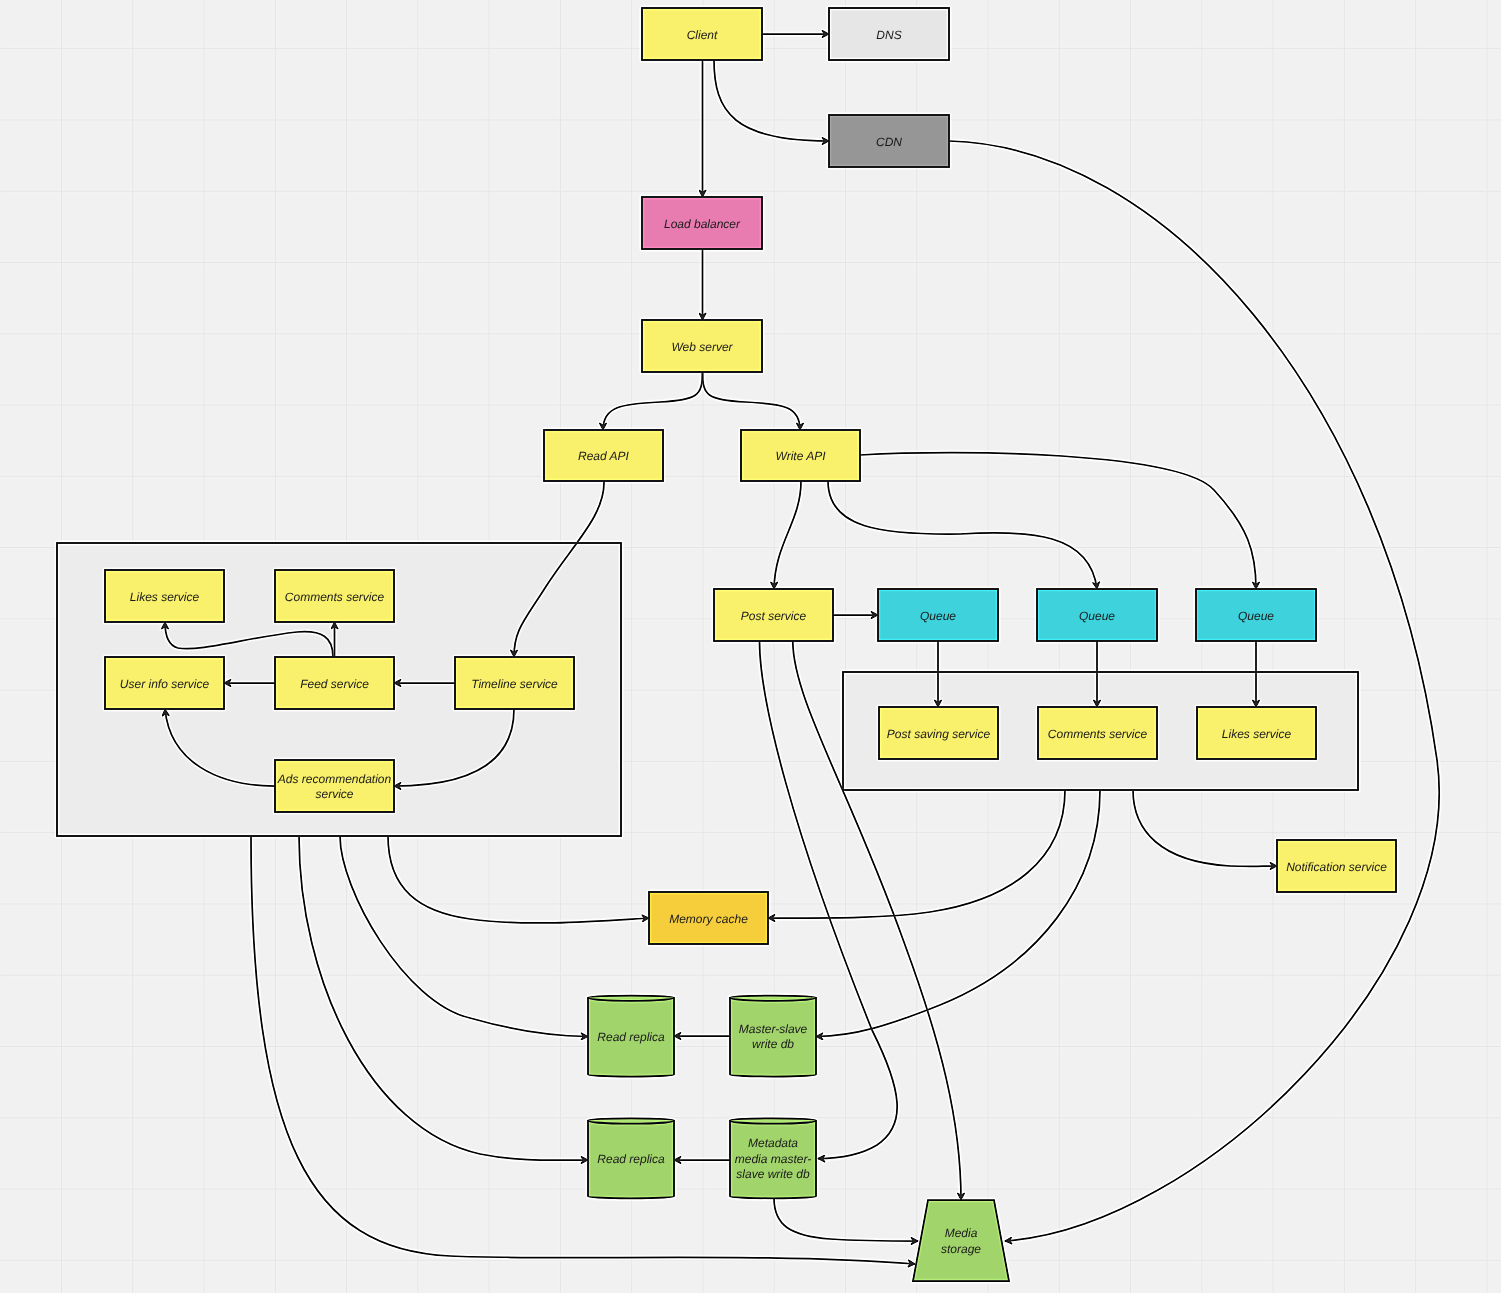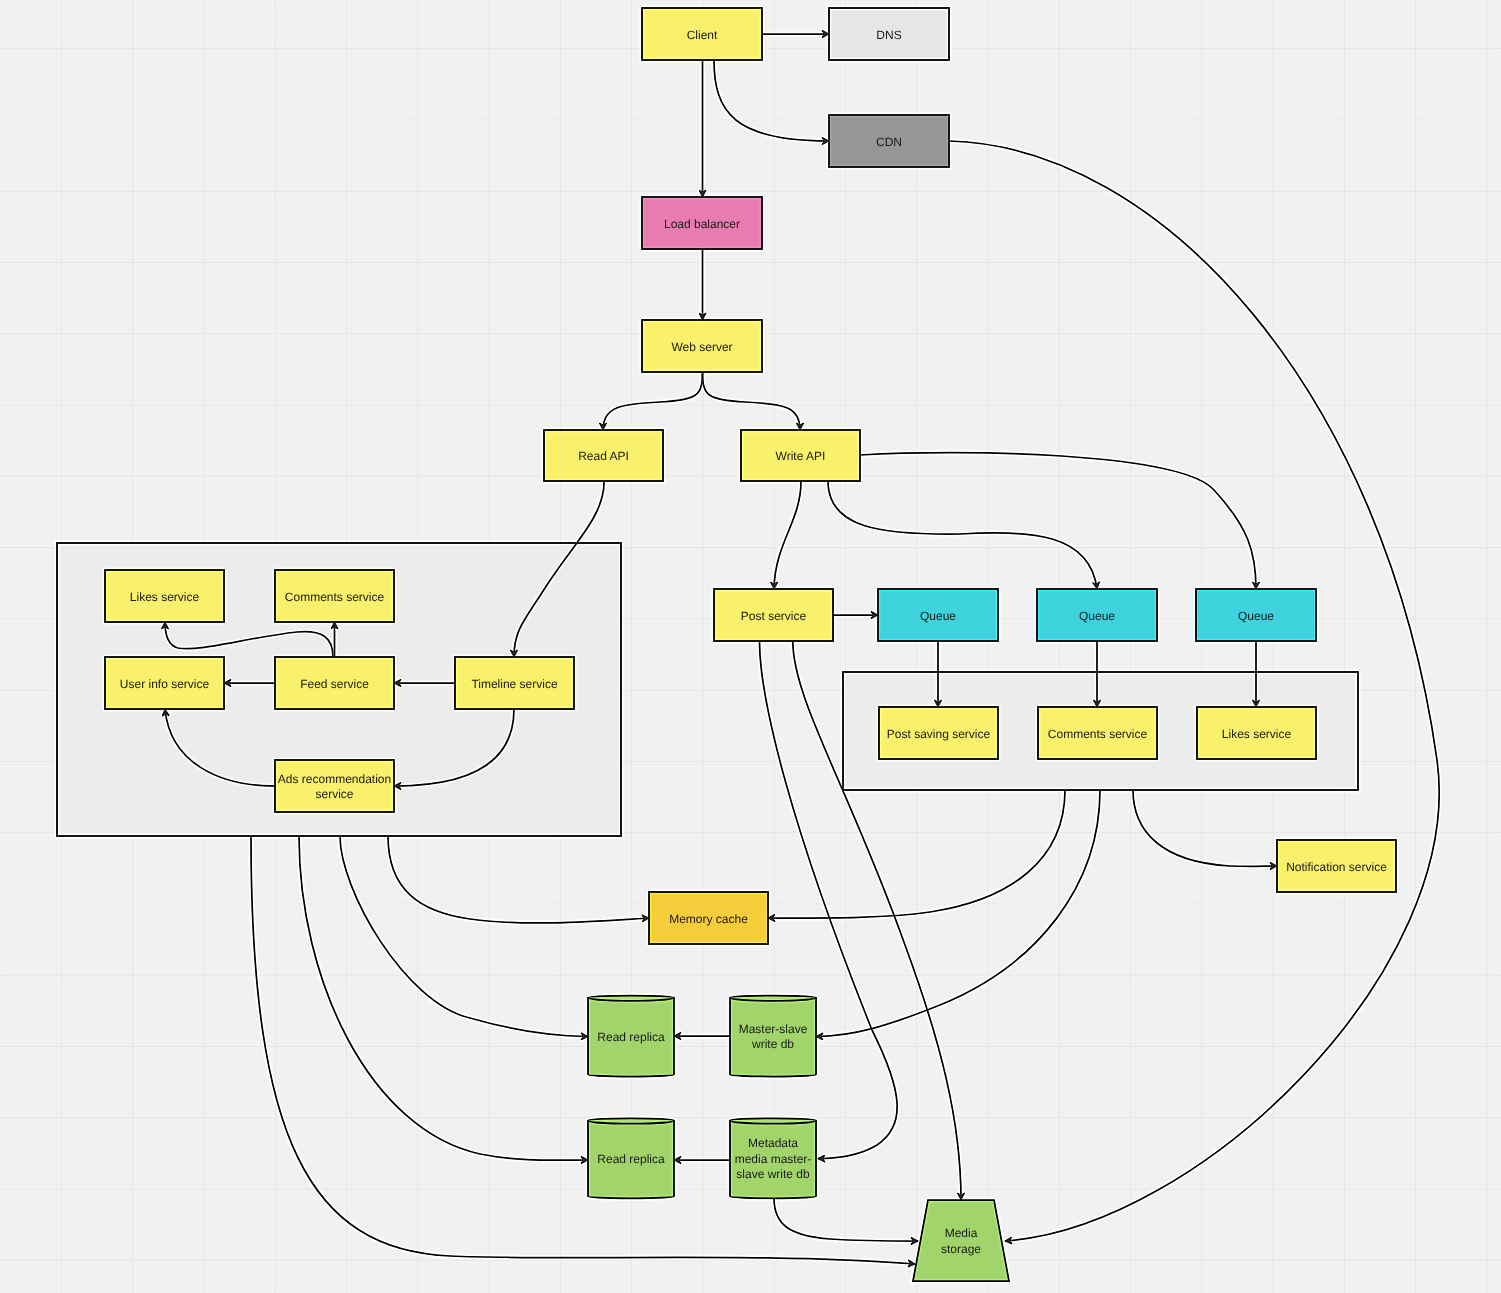--- a/index.html
+++ b/index.html
@@ -1,18 +1,18 @@
 <!DOCTYPE html>
 <html><head>
 <meta charset="utf-8">
 <title>System architecture diagram</title>
 <style>
   html,body{margin:0;padding:0;background:#f1f1f1;}
   #canvas{position:relative;width:1501px;height:1293px;background:#f1f1f1;overflow:hidden;
-          font-family:"Liberation Sans",sans-serif;}
+          font-family:"Liberation Sans",sans-serif;font-style:italic;}
   svg#diagram{display:block;shape-rendering:geometricPrecision;}
   .node-label{font-family:"Liberation Sans",sans-serif;font-size:12px;fill:#1a1a1a;
               text-anchor:middle;text-rendering:geometricPrecision;}
   #labels{opacity:0.999;transform:translateZ(0);}
   svg text{-webkit-font-smoothing:antialiased;}
   .edge{fill:none;stroke:#2b2b2b;stroke-width:1.75;stroke-linejoin:round;stroke-linecap:butt;}
 </style>
 </head>
 <body>
 

